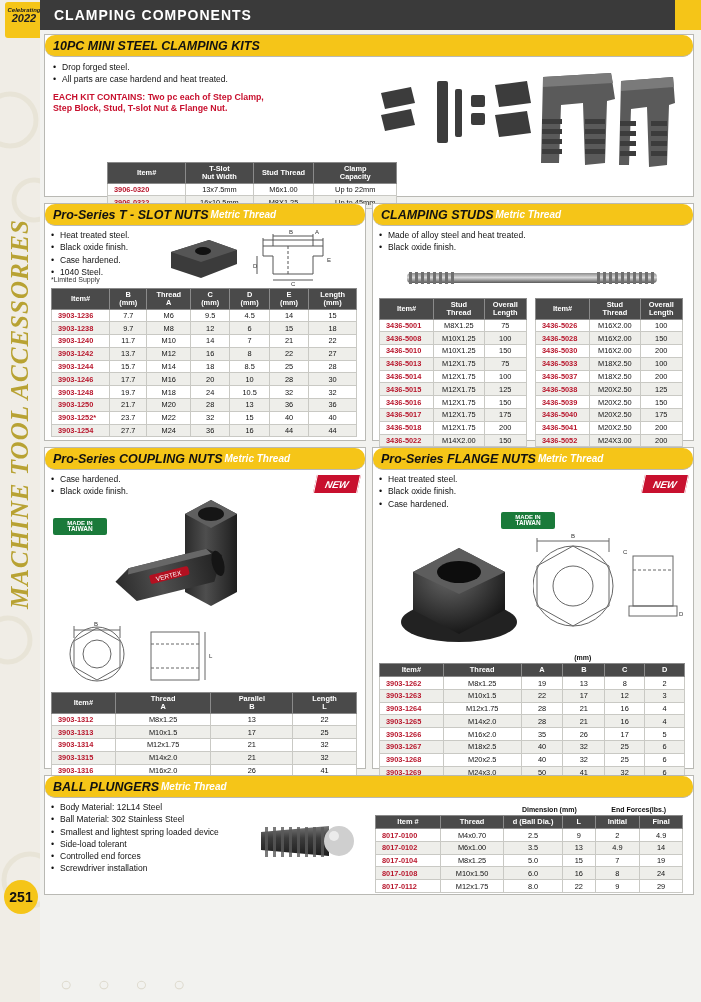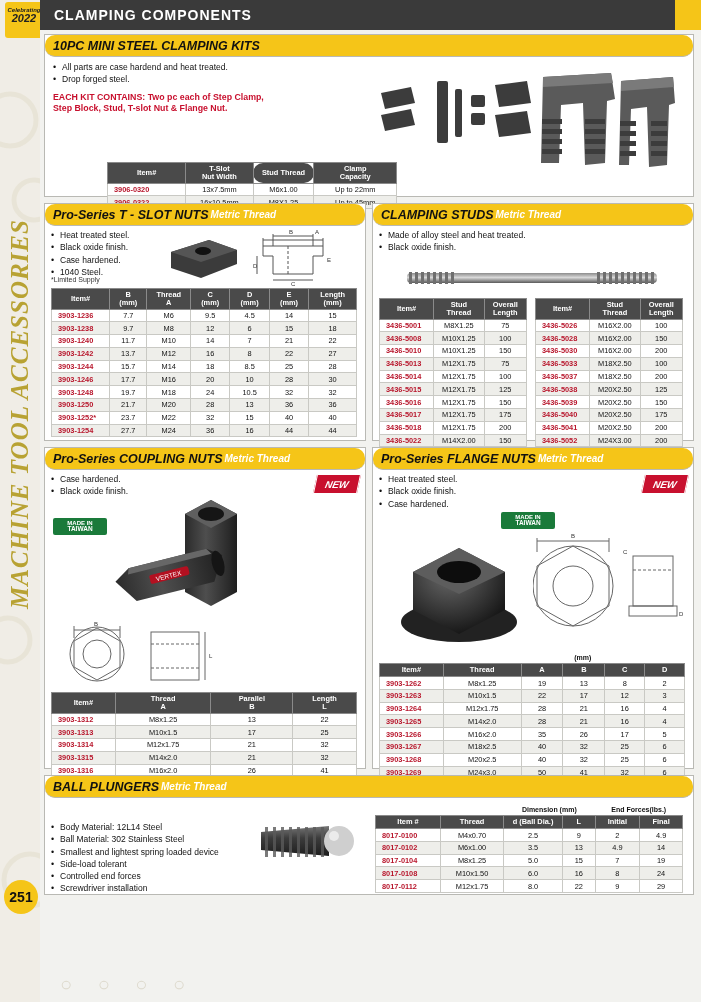--- a/index.html
+++ b/index.html
@@ -182,22 +182,22 @@
   </div>
 
   <div class="content">
 
     <div class="panel" style="height:163px;">
       <div class="panel-head">
         <span class="h1">10PC MINI STEEL CLAMPING KITS</span>
       </div>
       <div class="panel-body" style="padding-top:6px;">
         <ul class="bul" style="width:300px;">
+          <li>Drop forged steel.</li>
           <li>All parts are case hardend and heat treated.</li>
-          <li>Drop forged steel.</li>
         </ul>
         <div class="redtext" style="width:215px; margin-top:7px;">EACH KIT CONTAINS: Two pc each of Step Clamp, Step Block, Stud, T-slot Nut &amp; Flange Nut.</div>
 
         <div style="position:absolute; left:330px; top:2px; width:300px; height:115px;">
           <svg width="300" height="115">
             <rect x="0" y="0" width="300" height="115" fill="#ffffff"></rect>
 
             <g fill="#3c3c3c">
               <polygon points="6,34 36,28 40,44 10,50"></polygon>
               <polygon points="6,56 36,50 40,66 10,72"></polygon>
@@ -239,21 +239,21 @@
               </g>
             </g>
           </svg>
         </div>
 
         <table class="tbl" style="position:absolute; left:62px; top:105px; width:290px;">
           <thead>
             <tr>
               <th style="width:72px;">Item#</th>
               <th style="width:62px;">T-Slot<br>Nut Width</th>
-              <th style="width:56px;border-radius:10px;">Stud Thread</th>
+              <th style="width:56px;">Stud Thread</th>
               <th style="width:76px;">Clamp<br>Capacity</th>
             </tr>
           </thead>
           <tbody>
               <tr>
                 <td class="item">3906-0320</td>
                 <td>13x7.5mm</td>
                 <td>M6x1.00</td>
                 <td>Up to 22mm</td>
               </tr>
@@ -860,21 +860,21 @@
         </div>
       </div>
     </div>
 
     <div class="panel" style="height:120px;">
       <div class="panel-head">
         <span class="h1">BALL PLUNGERS</span>
         <span class="h2">Metric Thread</span>
       </div>
       <div class="panel-body" style="padding:5px 6px;">
-        <ul class="bul" style="width:200px;margin-top:20px;">
+        <ul class="bul" style="width:200px;">
           <li>Body Material: 12L14 Steel</li>
           <li>Ball Material: 302 Stainless Steel</li>
           <li>Smallest and lightest spring loaded device</li>
           <li>Side-load tolerant</li>
           <li>Controlled end forces</li>
           <li>Screwdriver installation</li>
         </ul>
         <div style="position:absolute; left:210px; top:16px;">
           <svg width="110" height="56">
             <defs>

